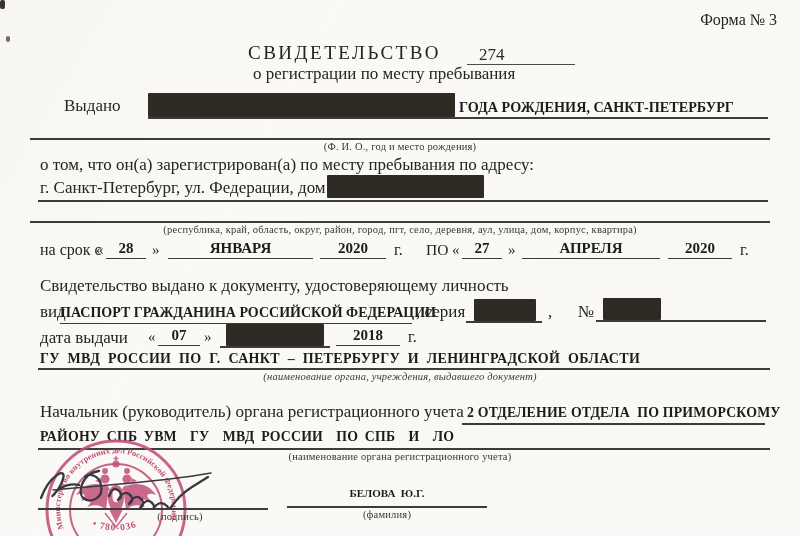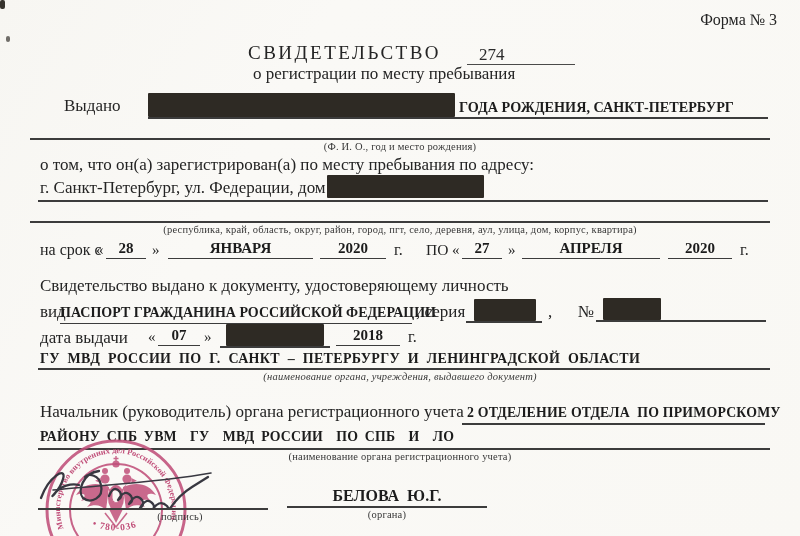--- a/index.html
+++ b/index.html
@@ -150,17 +150,17 @@
       <path d="M8,40 C16,18 34,8 30,21 C27,32 14,44 22,35 C28,28 38,25 46,27"></path>
       <path d="M66,13 C50,15 44,33 50,40 C58,46 71,40 68,27 C66,17 56,15 52,19"></path>
       <path d="M76,38 q5,-12 11,-4 q3,5 -2,8 q7,-12 13,-4 q3,5 -2,8 q7,-12 13,-4 q3,5 -2,8 q7,-12 13,-4 q3,5 -2,8 q8,-14 16,-6 q4,5 -1,9 q10,-18 26,-28 l16,-10"></path>
       <path d="M20,32 C70,27 130,24 178,15" stroke-width="1.6"></path>
     </g>
   </svg>
 
   <div class="abs hr" style="left:38px;top:508px;width:230px;"></div>
   <div class="abs cap" style="left:140px;top:511px;width:80px;text-align:center;">(подпись)</div>
 
-  <div class="abs bold-val" style="left:287px;top:487px;width:200px;text-align:center;font-size:16px;">БЕЛОВА  Ю.Г.</div>
+  <div class="abs bold-val" style="left:287px;top:487px;width:200px;text-align:center;font-size:11px;">БЕЛОВА  Ю.Г.</div>
   <div class="abs hr" style="left:287px;top:506px;width:200px;"></div>
-  <div class="abs cap" style="left:287px;top:509px;width:200px;text-align:center;">(органа)</div>
+  <div class="abs cap" style="left:287px;top:509px;width:200px;text-align:center;">(фамилия)</div>
 
 </div>
 
 </body></html>

